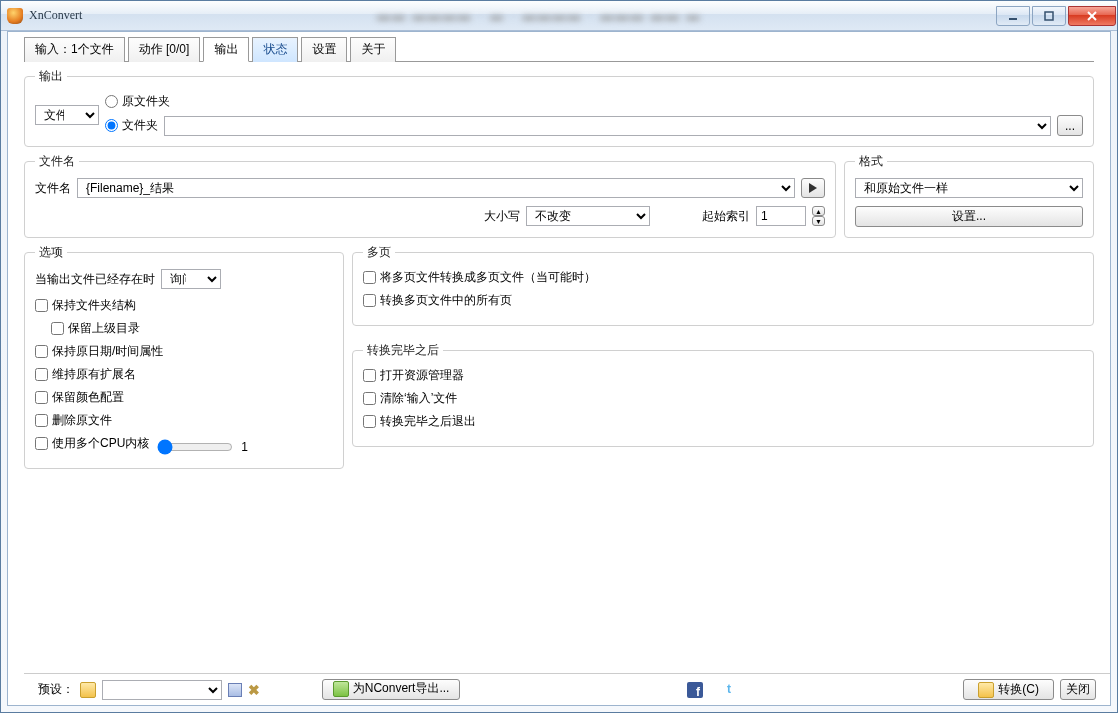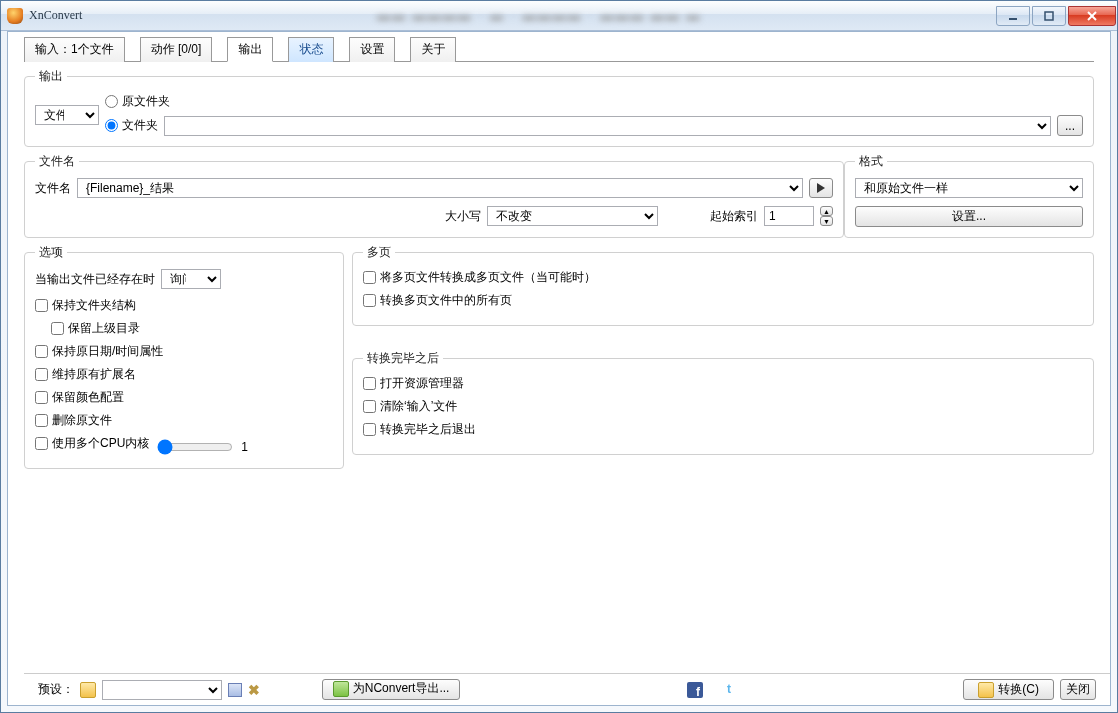--- a/index.html
+++ b/index.html
@@ -41,21 +41,21 @@
   border-color: #a33; border-radius: 0 0 3px 3px;
 }
 .win-close svg { stroke:#fff; }
 
 .app-body {
   position:absolute; top:30px; left:6px; right:6px; bottom:6px;
   background: #fff;
   border: 1px solid #9db4ce;
 }
 
-.tabs { display:flex; padding: 4px 2px 0 16px; gap:16px; background:#fff; }
+.tabs { display:flex; padding: 4px 2px 0 16px; gap:4px; background:#fff; }
 .tab {
   padding: 3px 10px; border:1px solid #999; border-bottom:none;
   background: linear-gradient(#fdfdfd,#f0f0f0);
   font-size:12px; cursor:default; position:relative; top:1px;
 }
 .tab + .tab { margin-left:-1px; }
 .tab.active { background:#fff; border-bottom:1px solid #fff; z-index:2; }
 .tab.hover { background: linear-gradient(#e8f3ff,#cfe6ff); color:#1a4d8f; }
 .tab-content {
   margin: 0 16px 0 16px; border-top:1px solid #999; padding:6px 0 0 0;
@@ -79,31 +79,31 @@
   padding:1px 10px; height:21px; font-size:12px; border-radius:3px;
   display:inline-flex; align-items:center; justify-content:center;
 }
 .btn-wide { display:block; width:100%; text-align:center; }
 .dd-btn { width:26px; padding:0; }
 input[type=checkbox], input[type=radio] { vertical-align:middle; margin-right:4px; }
 label { display:inline-flex; align-items:center; }
 .folder-select { width:64px; }
 .folder-line { display:flex; align-items:center; gap:6px; margin-top:4px; }
 .folder-combo { flex:1; }
-.mid { display:flex; }
+.mid { display:flex; gap:8px; }
 .mid .fname { flex:1; }
 .mid .format { width:250px; }
 .fname-input { flex:1; }
 .play-btn { width:24px; height:20px; padding:0; }
 .subrow { display:flex; align-items:center; gap:6px; margin-top:8px; justify-content:flex-end; }
 .spin { width:50px; }
 
 .cols { display:flex; gap:8px; }
 .cols .left { width:320px; }
-.cols .right { flex:1; display:flex; flex-direction:column; gap:18px; }
+.cols .right { flex:1; display:flex; flex-direction:column; gap:10px; }
 .chk-list label { display:block; margin-bottom:6px; }
 .indent { margin-left:16px; }
 .slider-row { display:flex; align-items:center; gap:8px; }
 .slider { width:76px; }
 
 .footer {
   position:absolute; left:16px; right:0; bottom:0; height:32px;
   border-top:1px solid #ccc; background:#fff;
   display:flex; align-items:center; padding:0 14px; gap:6px;
 }
@@ -194,21 +194,21 @@
             <option>{Filename}_结果</option>
           </select>
           <button class="btn play-btn">
             <svg width="8" height="10" viewBox="0 0 8 10">
                 <polygon points="0,0 8,5 0,10" fill="#333"></polygon>
               </svg>
           </button>
         </div>
         <div class="subrow">
           <span>大小写</span>
-          <select style="width:171px">
+          <select style="width:124px">
             <option>不改变</option>
           </select>
           <span style="width:40px"></span>
           <span>起始索引</span>
           <input type="text" class="spin" value="1" style="">
           <span style="display:inline-flex;flex-direction:column;">
             <button class="btn" style="height:10px;padding:0 2px;font-size:7px">▲</button>
             <button class="btn" style="height:10px;padding:0 2px;font-size:7px">▼</button>
           </span>
         </div>

